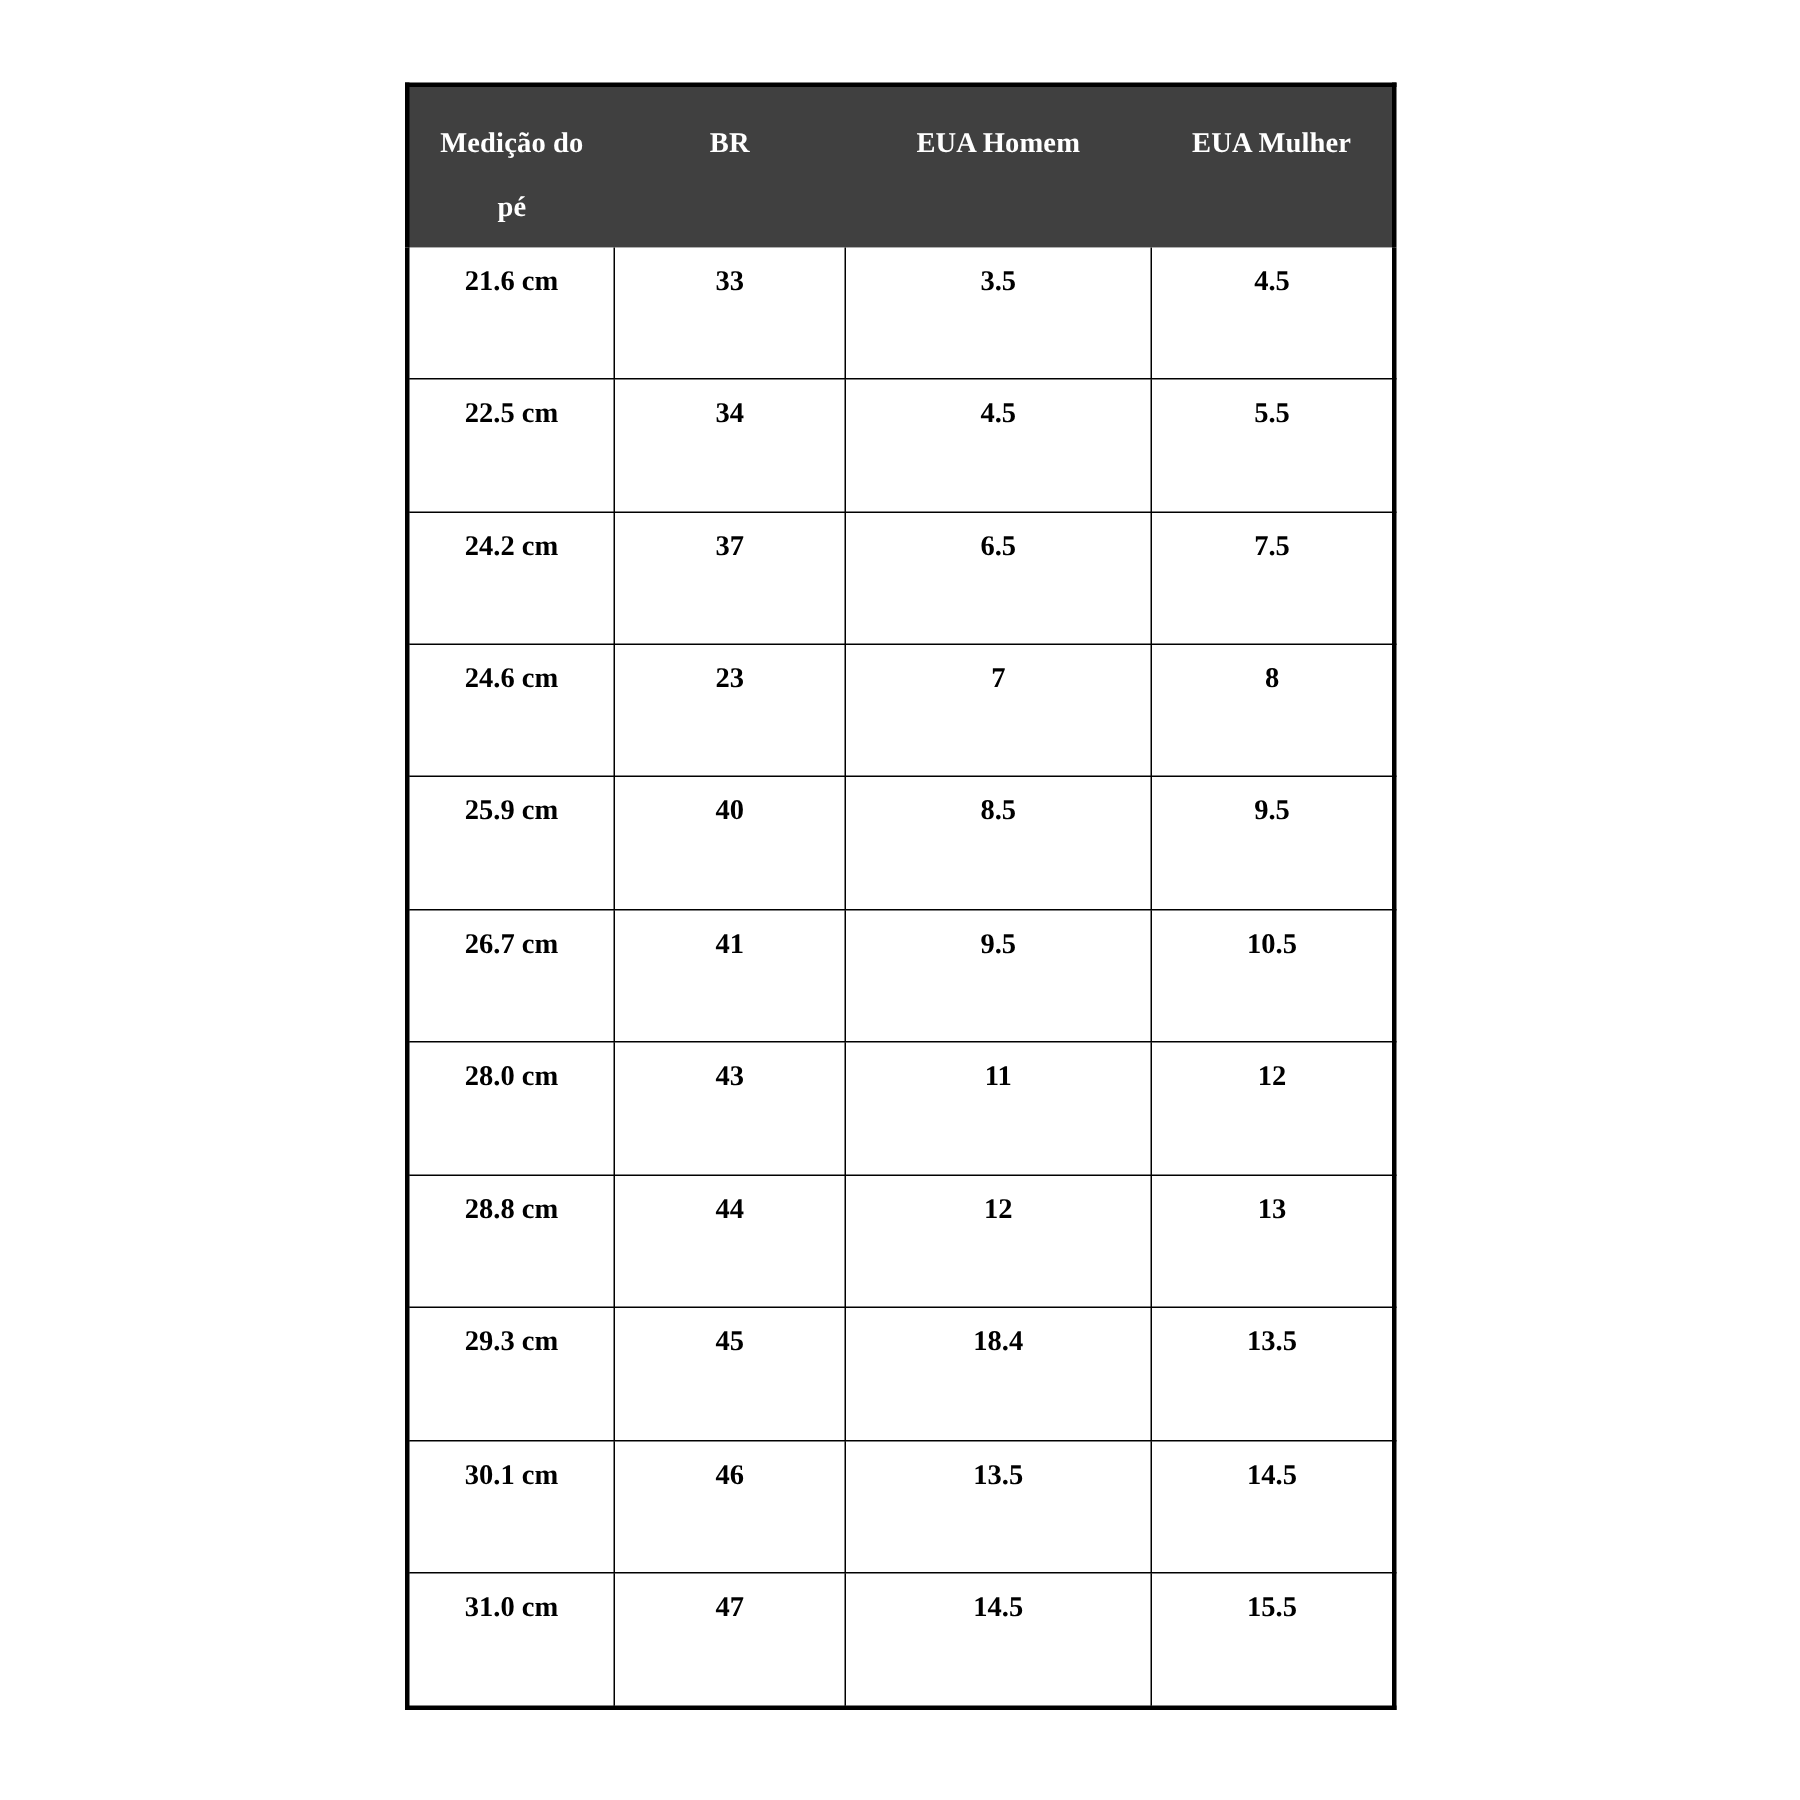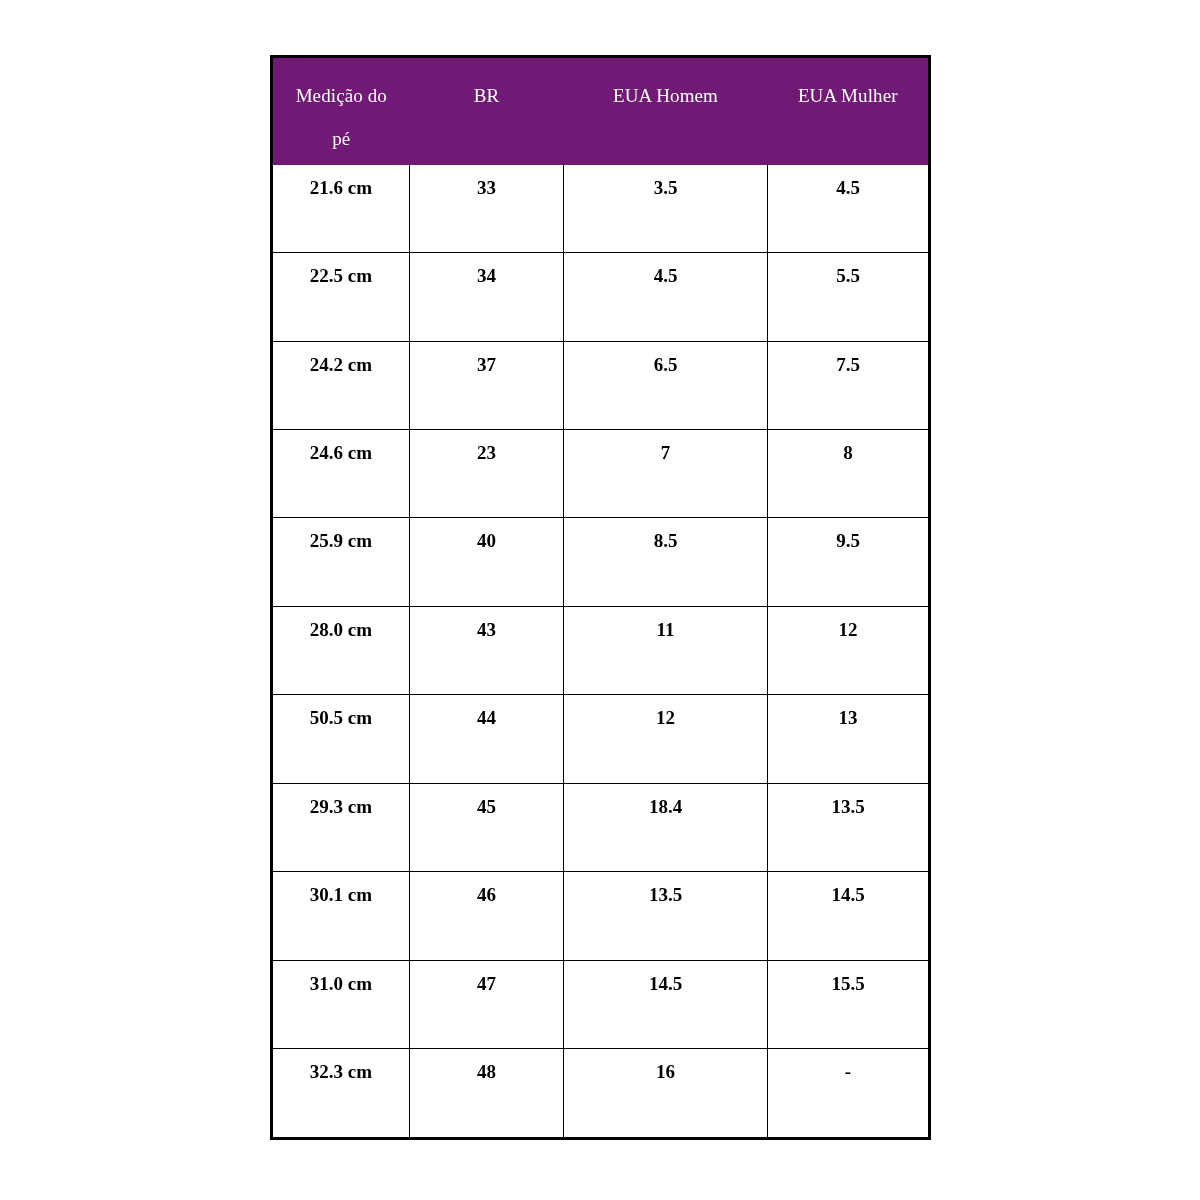--- a/index.html
+++ b/index.html
@@ -37,29 +37,29 @@
   table.size-table col.c1 { width: 138px; }
   table.size-table col.c2 { width: 154px; }
   table.size-table col.c3 { width: 204px; }
   table.size-table col.c4 { width: 162px; }
 
   
   thead tr.header-row {
     background: #000000;
   }
   thead th {
-    background: #701a75;
+    background: #404040;
     color: #ffffff;
     border: none;
     padding: 0;
     height: 107px;
     vertical-align: top;
     text-align: center;
     font-size: 19px;
-    font-weight: normal;
+    font-weight: bold;
     letter-spacing: 0.1px;
   }
   thead th .hdr-inner {
     display: block;
     padding-top: 16px;
     line-height: 43px;
   }
   thead th .hdr-line2 {
     display: block;
   }
@@ -187,35 +187,49 @@
           </td>
           <td>
             <span class="cell-inner">8.5</span>
           </td>
           <td>
             <span class="cell-inner">9.5</span>
           </td>
         </tr>
         <tr>
           <td>
+            <span class="cell-inner">26.7 cm</span>
+          </td>
+          <td>
+            <span class="cell-inner">41</span>
+          </td>
+          <td>
+            <span class="cell-inner">9.5</span>
+          </td>
+          <td>
+            <span class="cell-inner">10.5</span>
+          </td>
+        </tr>
+        <tr>
+          <td>
             <span class="cell-inner">28.0 cm</span>
           </td>
           <td>
             <span class="cell-inner">43</span>
           </td>
           <td>
             <span class="cell-inner">11</span>
           </td>
           <td>
             <span class="cell-inner">12</span>
           </td>
         </tr>
         <tr>
           <td>
-            <span class="cell-inner">50.5 cm</span>
+            <span class="cell-inner">28.8 cm</span>
           </td>
           <td>
             <span class="cell-inner">44</span>
           </td>
           <td>
             <span class="cell-inner">12</span>
           </td>
           <td>
             <span class="cell-inner">13</span>
           </td>
@@ -253,31 +267,17 @@
             <span class="cell-inner">31.0 cm</span>
           </td>
           <td>
             <span class="cell-inner">47</span>
           </td>
           <td>
             <span class="cell-inner">14.5</span>
           </td>
           <td>
             <span class="cell-inner">15.5</span>
-          </td>
-        </tr>
-        <tr>
-          <td>
-            <span class="cell-inner">32.3 cm</span>
-          </td>
-          <td>
-            <span class="cell-inner">48</span>
-          </td>
-          <td>
-            <span class="cell-inner">16</span>
-          </td>
-          <td>
-            <span class="cell-inner">-</span>
           </td>
         </tr>
       </tbody>
   </table>
 </div>
 
 </body></html>

